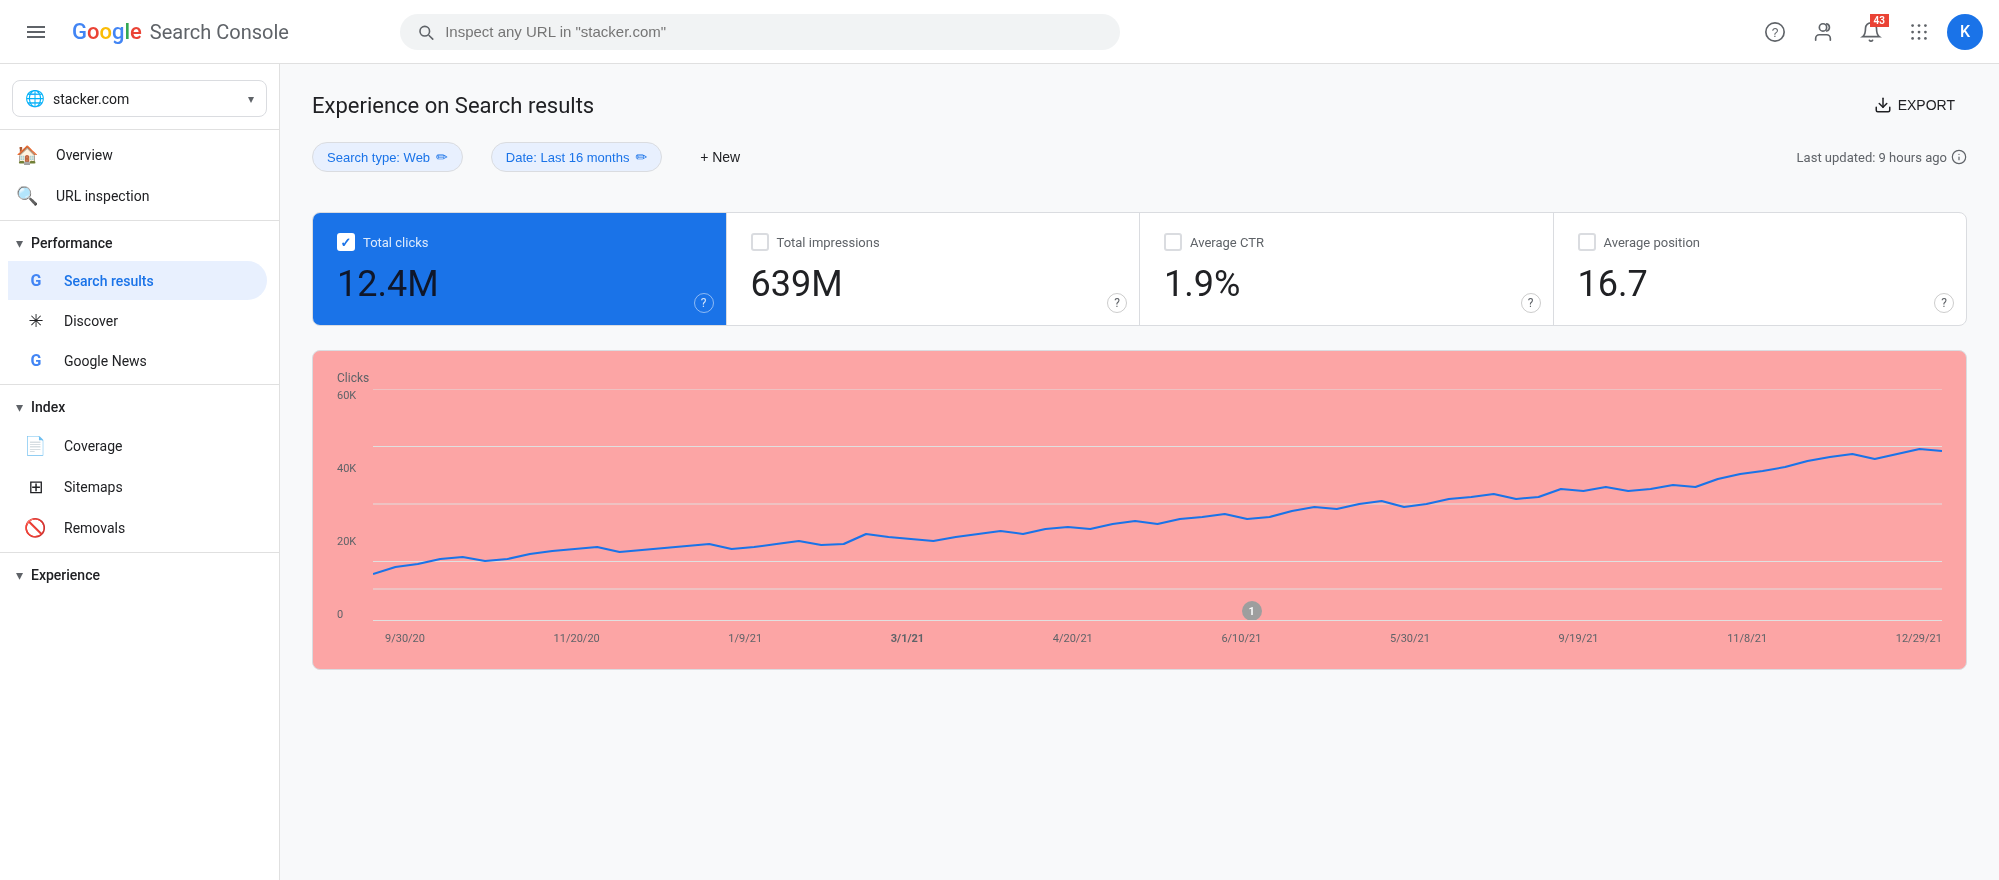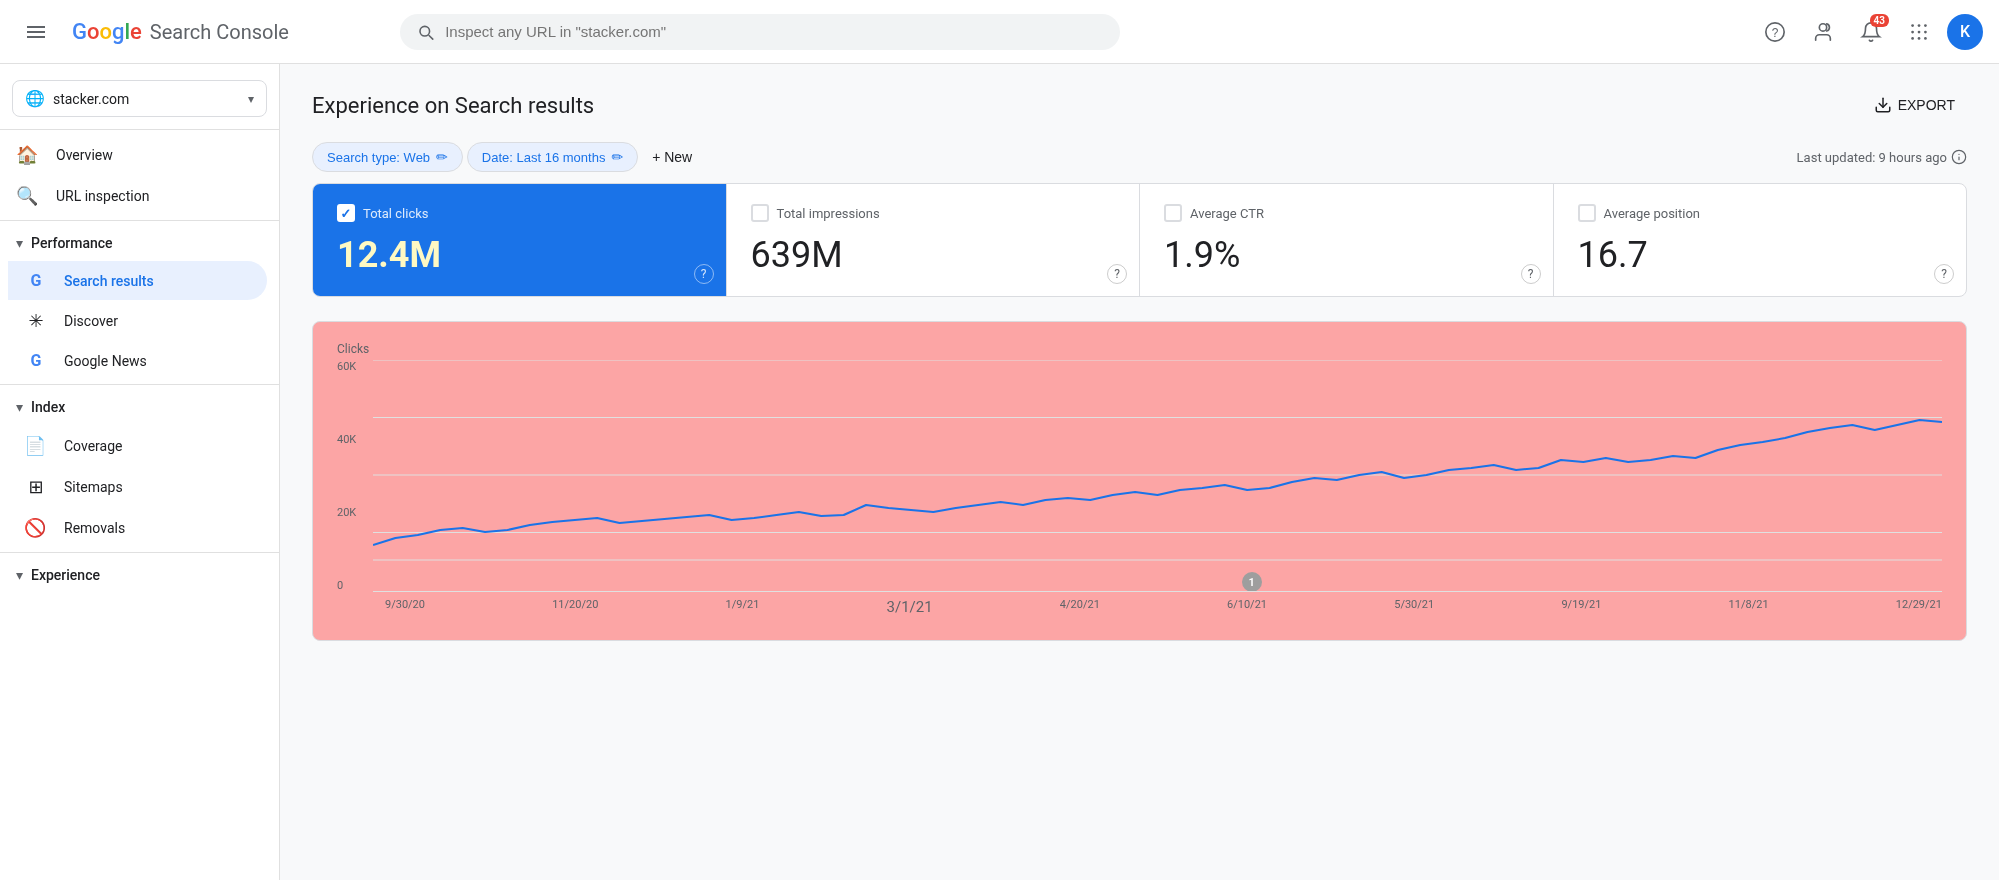--- a/index.html
+++ b/index.html
@@ -33,21 +33,21 @@
     }
     .topbar-right { display: flex; align-items: center; gap: 8px; margin-left: auto; }
     .icon-btn {
       width: 40px; height: 40px; border-radius: 50%; border: none;
       background: transparent; cursor: pointer; display: flex;
       align-items: center; justify-content: center; color: #5f6368;
     }
     .notif-badge { position: relative; }
     .badge {
       position: absolute; top: 2px; right: 2px;
-      background: #ea4335; color: #fff; border-radius: 6px;
+      background: #ea4335; color: #fff; border-radius: 0;
       font-size: 10px; padding: 1px 4px; font-weight: 600;
     }
     .avatar {
       width: 36px; height: 36px; border-radius: 50%;
       background: #1a73e8; color: #fff; display: flex;
       align-items: center; justify-content: center;
       font-size: 16px; font-weight: 500; cursor: pointer;
     }
 
     
@@ -101,22 +101,22 @@
     }
     .page-title { font-size: 22px; font-weight: 400; color: #202124; }
     .export-btn {
       display: flex; align-items: center; gap: 6px;
       border: none; background: transparent; cursor: pointer;
       color: #202124; font-size: 14px; font-weight: 500;
       padding: 8px 12px; border-radius: 4px;
     }
 
     .filter-bar {
-      display: flex; align-items: center; gap: 4px;
-      margin-bottom: 11px; flex-wrap: wrap;
+      display: flex; align-items: center; gap: 28px;
+      margin-bottom: 40px; flex-wrap: wrap;
     }
     .filter-chip {
       display: flex; align-items: center; gap: 6px;
       border: 1px solid #dadce0; border-radius: 16px;
       padding: 6px 14px; background: #e8f0fe; cursor: pointer;
       font-size: 13px; color: #1a73e8;
     }
     .new-btn {
       display: flex; align-items: center; gap: 4px;
       border: none; background: transparent; cursor: pointer;
@@ -141,21 +141,21 @@
     .metric-checkbox {
       width: 18px; height: 18px; border: 2px solid #dadce0;
       border-radius: 3px; display: flex; align-items: center;
       justify-content: center; flex-shrink: 0;
     }
     .metric-card.active .metric-checkbox { border-color: #fff; background: #fff; }
     .checkmark { color: #1a73e8; font-size: 13px; font-weight: bold; }
     .metric-name { font-size: 13px; color: #5f6368; }
     .metric-card.active .metric-name { color: rgba(255,255,255,0.85); }
     .metric-value { font-size: 36px; font-weight: 400; color: #202124; }
-    .metric-card.active .metric-value { color: #fef9c3; font-weight: bold; }
+    .metric-card.active .metric-value { color: #0f172a; }
     .metric-help {
       position: absolute; bottom: 12px; right: 12px;
       width: 20px; height: 20px; border-radius: 50%;
       border: 1px solid rgba(0,0,0,0.2); display: flex;
       align-items: center; justify-content: center;
       font-size: 12px; color: #5f6368; cursor: pointer;
     }
     .metric-card.active .metric-help { border-color: rgba(255,255,255,0.5); color: rgba(255,255,255,0.8); }
 
     
@@ -417,21 +417,21 @@
           </svg>
 
           <div style="position:absolute;bottom:28px;left:56%;width:20px;height:20px;border-radius:50%;background:#9e9e9e;display:flex;align-items:center;justify-content:center;color:white;font-size:11px;font-weight:600;transform:translateX(-50%);">1</div>
 
           <div style="position:absolute;bottom:28px;left:0;right:0;height:1px;background:#e0e0e0;"></div>
 
           <div style="display:flex;justify-content:space-between;position:absolute;bottom:4px;left:12px;right:0;">
             <span style="font-size:11px;color:#5f6368;">9/30/20</span>
             <span style="font-size:11px;color:#5f6368;">11/20/20</span>
             <span style="font-size:11px;color:#5f6368;">1/9/21</span>
-            <span style="font-size:15px;color:#5f6368;">3/1/21</span>
+            <span style="font-size:11px;color:#5f6368;font-weight:bold;">3/1/21</span>
             <span style="font-size:11px;color:#5f6368;">4/20/21</span>
             <span style="font-size:11px;color:#5f6368;">6/10/21</span>
             <span style="font-size:11px;color:#5f6368;">5/30/21</span>
             <span style="font-size:11px;color:#5f6368;">9/19/21</span>
             <span style="font-size:11px;color:#5f6368;">11/8/21</span>
             <span style="font-size:11px;color:#5f6368;">12/29/21</span>
           </div>
         </div>
       </div>
     </div>

